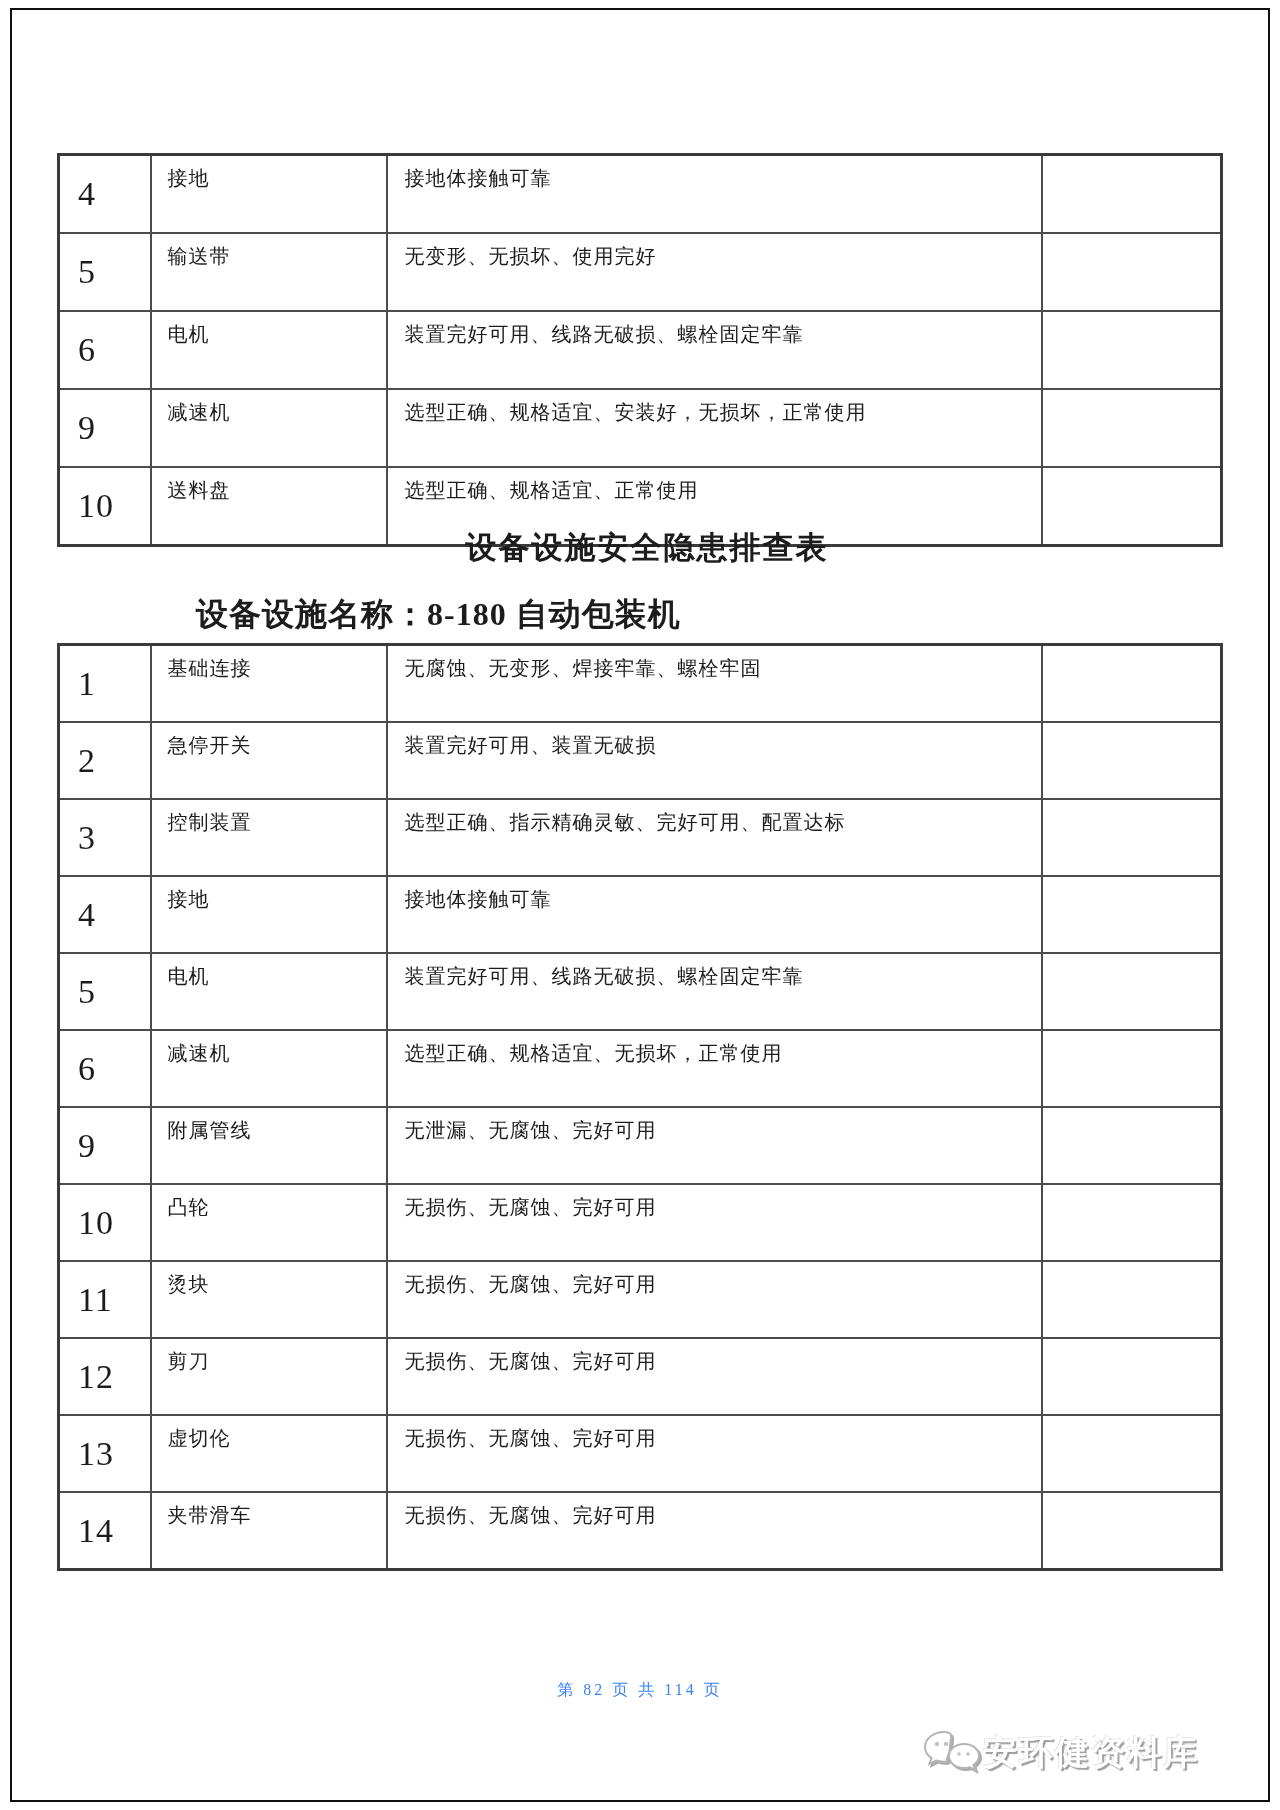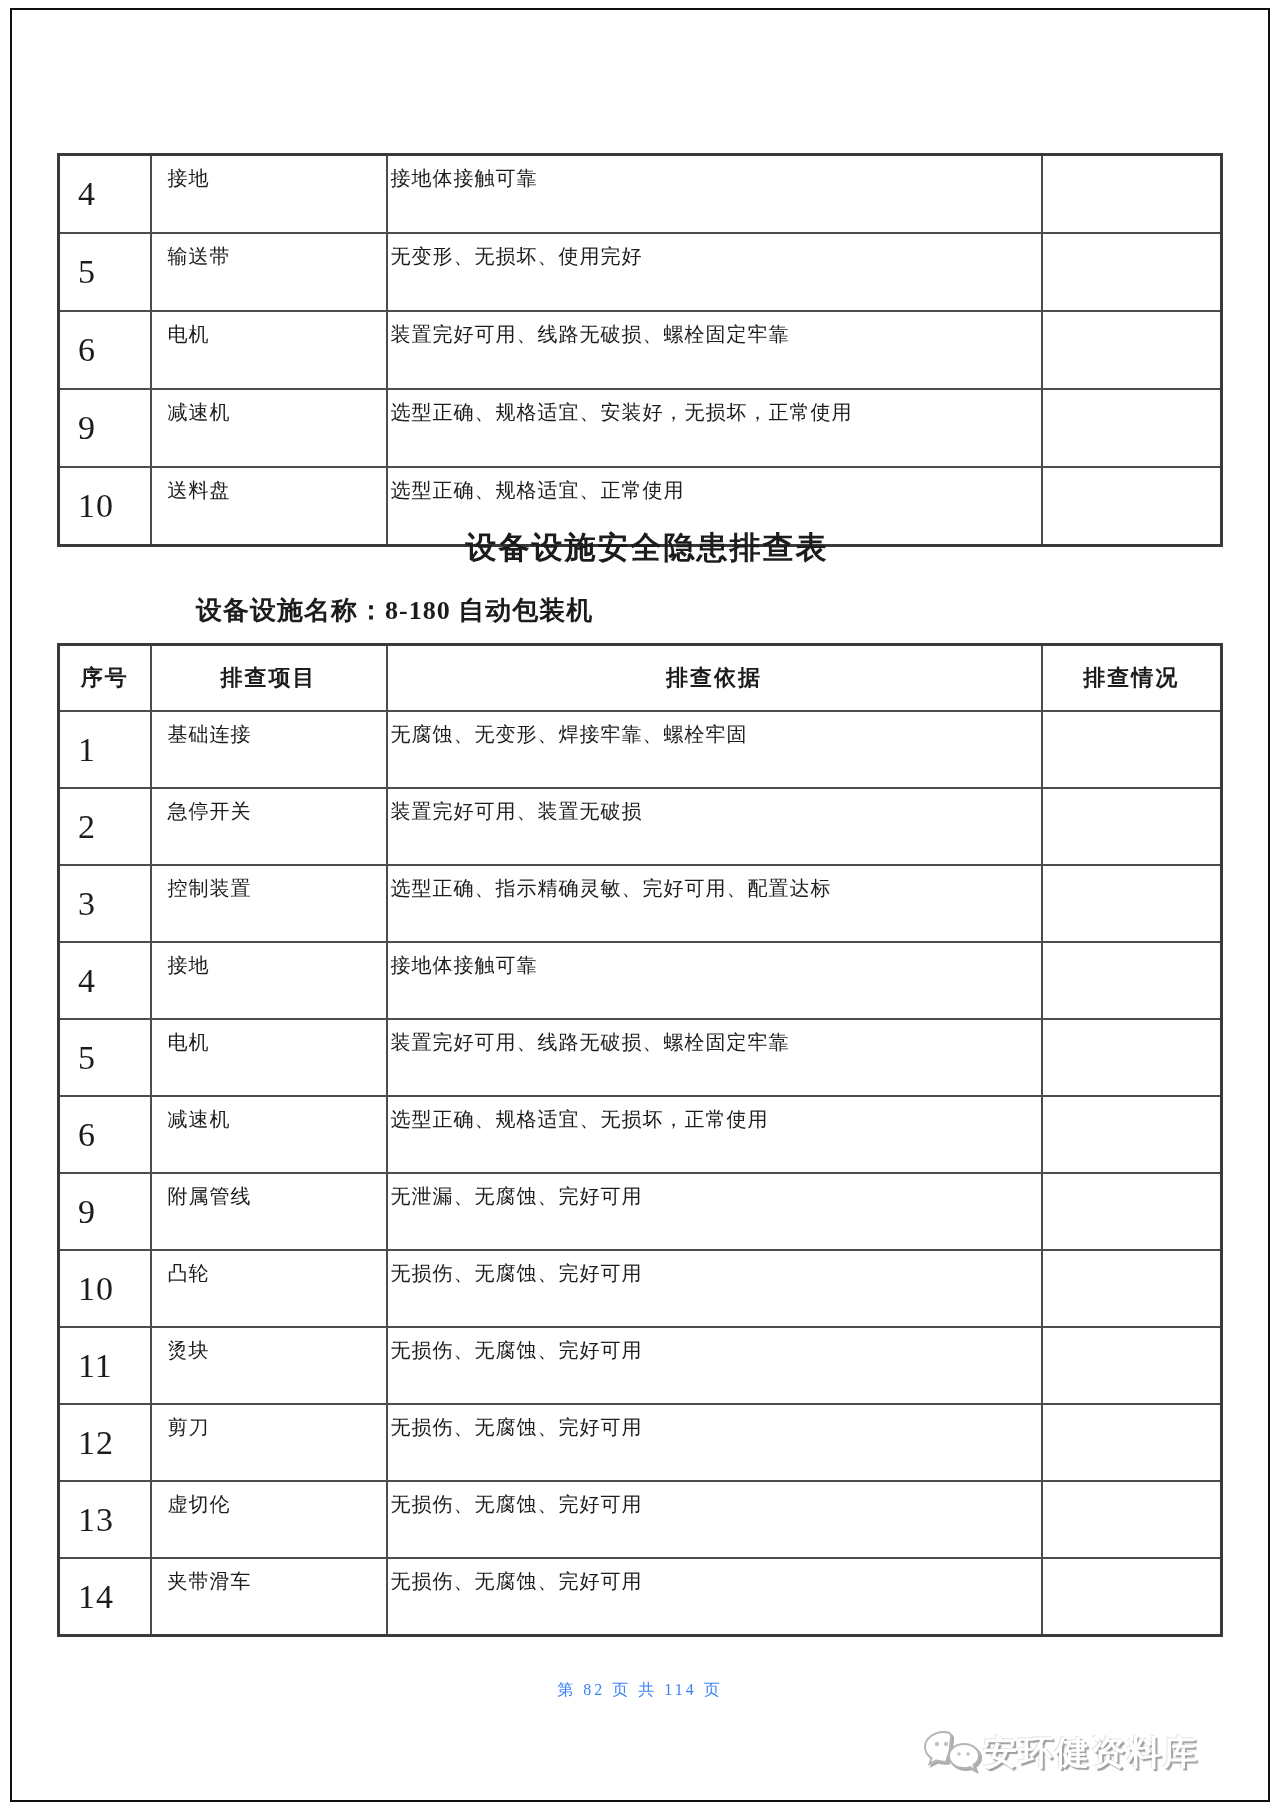--- a/index.html
+++ b/index.html
@@ -46,21 +46,21 @@
   }
   td.item{
     font-size:20px;
     padding:9px 6px 0 16px;
     vertical-align:top;
     letter-spacing:1px;
     border-radius:9px;
   }
   td.basis{
     font-size:20px;
-    padding:9px 8px 0 3px;
+    padding:9px 8px 0 17px;
     vertical-align:top;
     letter-spacing:1px;
   }
   td.status{vertical-align:top;}
 
   th.span-h{
     height:64px;
     font-size:23px;
     font-weight:bold;
     text-align:center;
@@ -77,21 +77,21 @@
   }
 
   
   .title{
     position:absolute;left:0;top:527px;width:1280px;
     text-align:center;
     font-size:31px;font-weight:bold;letter-spacing:2px;padding-left:7px;
   }
   .subtitle{
     position:absolute;left:196px;top:593px;
-    font-size:26px;font-weight:bold;letter-spacing:1px;
+    font-size:32px;font-weight:bold;letter-spacing:1px;
   }
 
   
   .footer{
     position:absolute;left:0;top:1680px;width:1280px;
     text-align:center;
     font-size:16px;letter-spacing:3px;color:#3b82f6;
   }
 
   
@@ -160,26 +160,20 @@
   <div class="subtitle">设备设施名称：8-180 自动包装机</div>
 
   <table class="tbl tbl-main">
     <colgroup>
       <col style="width:92px">
         <col style="width:236px">
         <col style="width:655px">
         <col style="width:180px">
     </colgroup>
     <thead>
-      <tr id="col-head-row">
-          <th class="col-h">序号</th>
-          <th class="col-h">排查项目</th>
-          <th class="col-h">排查依据</th>
-          <th class="col-h">排查情况</th>
-        </tr>
     </thead>
     <tbody id="main-body">
         <tr>
           <td class="no">1</td>
           <td class="item">基础连接</td>
           <td class="basis">无腐蚀、无变形、焊接牢靠、螺栓牢固</td>
           <td class="status"></td>
         </tr>
         <tr>
           <td class="no">2</td>

